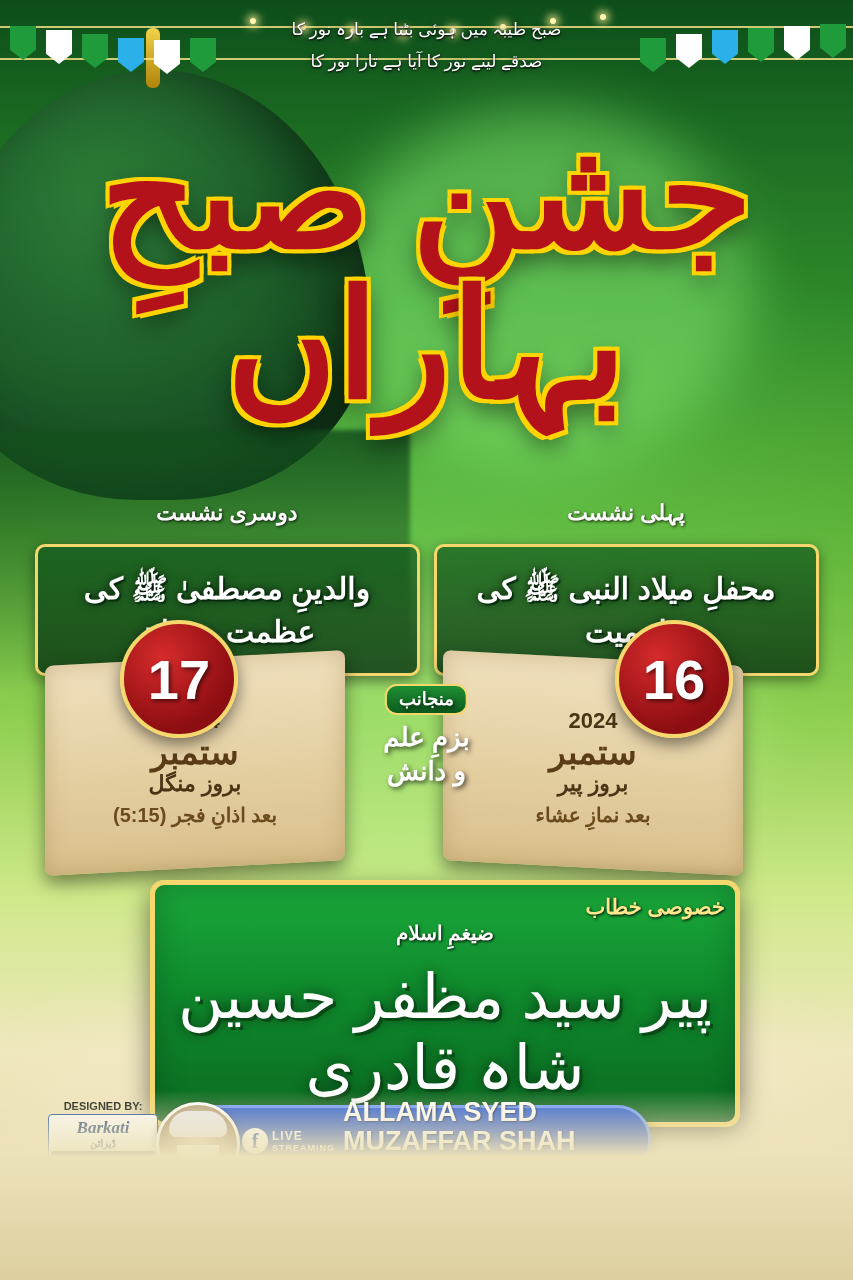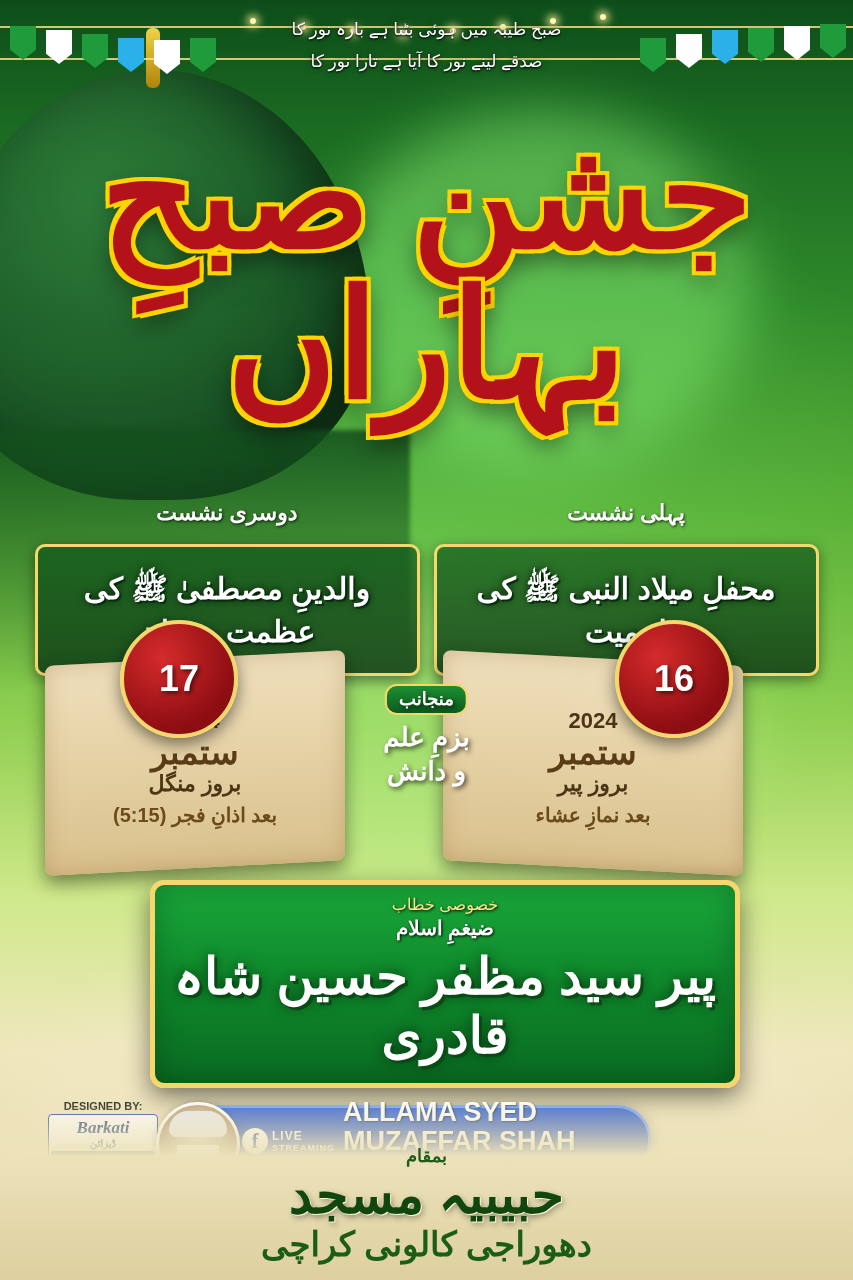--- a/index.html
+++ b/index.html
@@ -93,21 +93,21 @@
   .scroll.left{left:45px;}
   .scroll .inner{transform:skewY(3deg);direction:rtl;text-align:center;padding-top:50px;color:#4b3516;}
   .scroll.right .inner{transform:skewY(-3deg);}
   .s-month{font-size:34px;font-weight:bold;line-height:1.1;color:#5a3c17;}
   .s-year{font-size:22px;font-weight:bold;}
   .s-time{font-size:20px;font-weight:bold;margin-top:6px;color:#6b4a1c;}
   .daybadge{
     position:absolute;top:-10px;width:110px;height:110px;border-radius:50%;
     background:radial-gradient(circle at 35% 30%,#d62b2b,#8c0d12 70%);
     border:4px solid #f5d76e;box-shadow:0 6px 16px rgba(0,0,0,.5);
-    color:#fff;font-size:36px;font-weight:bold;display:flex;align-items:center;justify-content:center;
+    color:#fff;font-size:56px;font-weight:bold;display:flex;align-items:center;justify-content:center;
     text-shadow:2px 2px 4px rgba(0,0,0,.6);
   }
   .daybadge.right{right:120px;}
   .daybadge.left{left:120px;}
   .mid-tag{
     position:absolute;left:50%;top:50px;transform:translateX(-50%);
     direction:rtl;text-align:center;color:#fff;font-size:26px;font-weight:bold;line-height:1.3;
     text-shadow:2px 2px 5px rgba(0,0,0,.7);
   }
   .mid-tag .ribbon{
@@ -116,24 +116,24 @@
   }
 
   
   .speaker{
     position:absolute;left:150px;top:880px;width:560px;
     background:linear-gradient(180deg,#1aa83a 0%, #0f8a2c 45%, #0a6b21 100%);
     border:5px solid #f5d76e;border-radius:14px;
     box-shadow:0 10px 26px rgba(0,0,0,.5), inset 0 0 30px rgba(0,0,0,.25);
     text-align:center;direction:rtl;padding:10px 10px 18px;
   }
-  .sp-top{font-size:16px;font-weight:normal;color:#ffe98a;text-shadow:1px 1px 3px #000;}
+  .sp-top{font-size:21px;font-weight:bold;color:#ffe98a;text-shadow:1px 1px 3px #000;text-align:right;}
   .sp-role{font-size:20px;font-weight:bold;color:#fff;text-shadow:1px 1px 3px #000;margin-top:2px;}
   .sp-name{
-    font-size:51px;font-weight:bold;color:#fff;line-height:1.15;margin-top:8px;
+    font-size:62px;font-weight:normal;color:#fff;line-height:1.15;margin-top:16px;
     text-shadow:3px 3px 0 #0a4a16, 0 0 14px rgba(0,0,0,.6);
   }
 
   
   .designer{
     position:absolute;left:48px;top:1100px;width:110px;text-align:center;
     color:#111;font-size:11px;font-weight:bold;
   }
   .designer .dbox{
     background:#fff;border:1px solid #0b3fa0;border-radius:4px;padding:3px 2px;margin-top:2px;
@@ -293,19 +293,14 @@
       <div class="livetxt" style="font-size:9px;">STREAMING</div>
     </div>
     <div class="livename">
       <div>ALLAMA SYED</div>
       <div>MUZAFFAR SHAH QADRI</div>
     </div>
   </div>
 
   <div class="sand"></div>
 
-  <div class="footer">
-    <div class="f-tag">بمقام</div>
-    <div class="f-name">حبیبیہ مسجد</div>
-    <div class="f-sub">دھوراجی کالونی کراچی</div>
-  </div>
 
 </div>
 
 </body></html>

